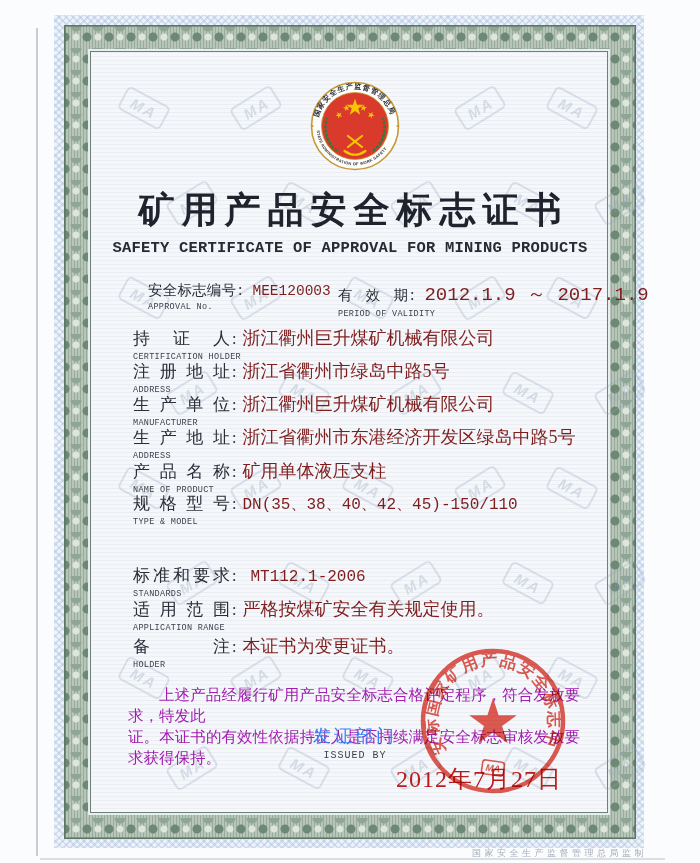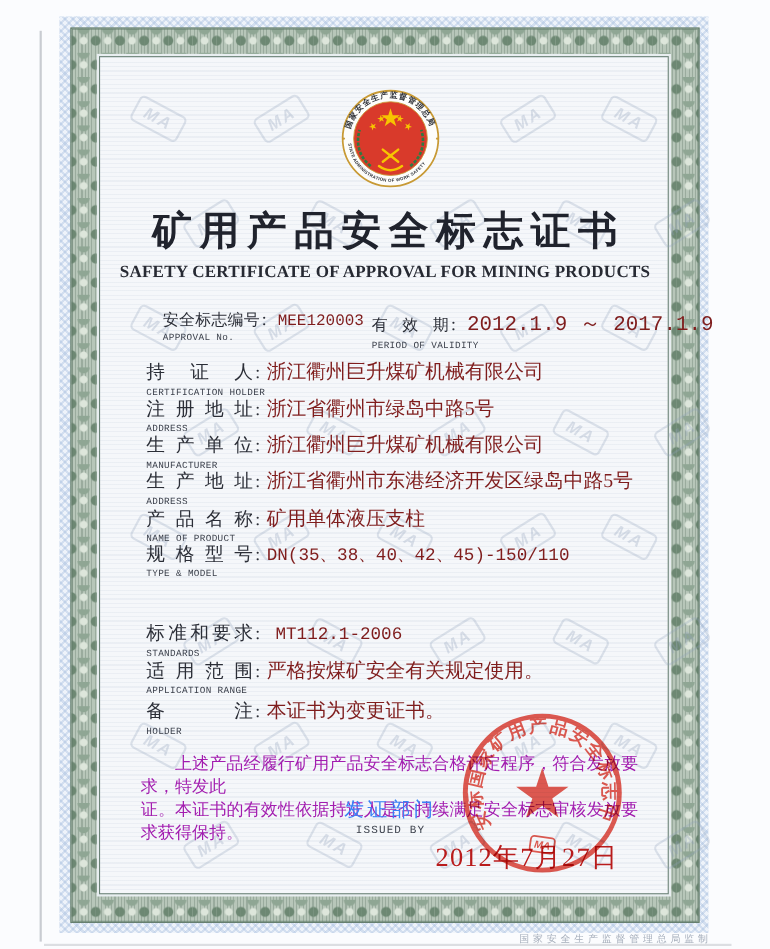--- a/index.html
+++ b/index.html
@@ -54,21 +54,21 @@
 
   
   .emblem { position:absolute; left:305px; top:81px; width:100px; height:92px; }
   .cert-title {
     position:absolute; left:0; top:186px; width:700px; text-align:center;
     font-size:36px; font-weight:bold; letter-spacing:7px; color:#20232d;
     text-indent:7px;
   }
   .cert-subtitle {
     position:absolute; left:0; top:239px; width:700px; text-align:center;
-    font-size:15.5px; font-weight:bold; letter-spacing:.2px; color:#272a33;
+    font-size:15.5px; font-weight:bold; letter-spacing:.2px; color:#272a33;font-family:Liberation Mono, monospace;
   }
 
   
   .zh-label {
     display:inline-block; width:97px; font-size:17px; color:#2b2e37;
     text-align:justify; text-align-last:justify; vertical-align:baseline;
   }
   .zh-label.w88 { width:88px; font-size:14.5px; }
   .zh-label.w70 { width:70px; font-size:14.5px; }
   .colon { font-size:16px; margin:0 6px 0 2px; color:#2b2e37; }

